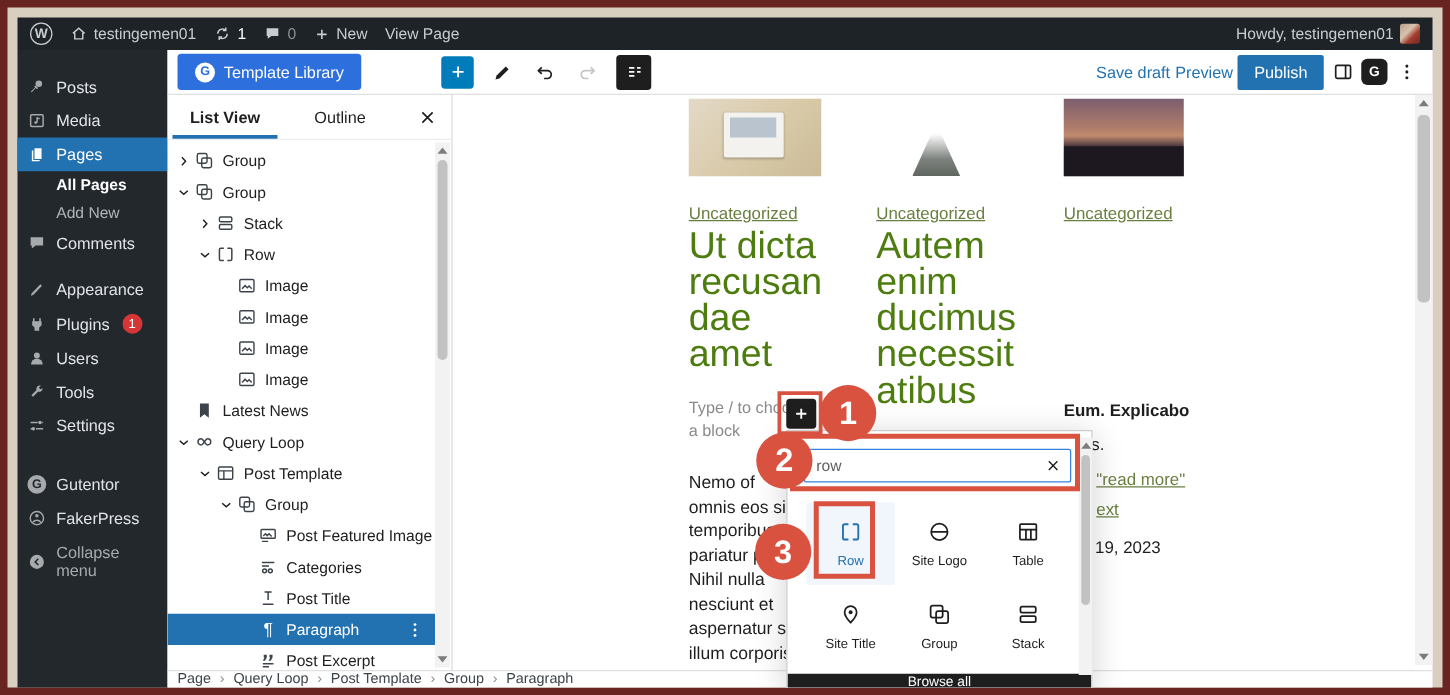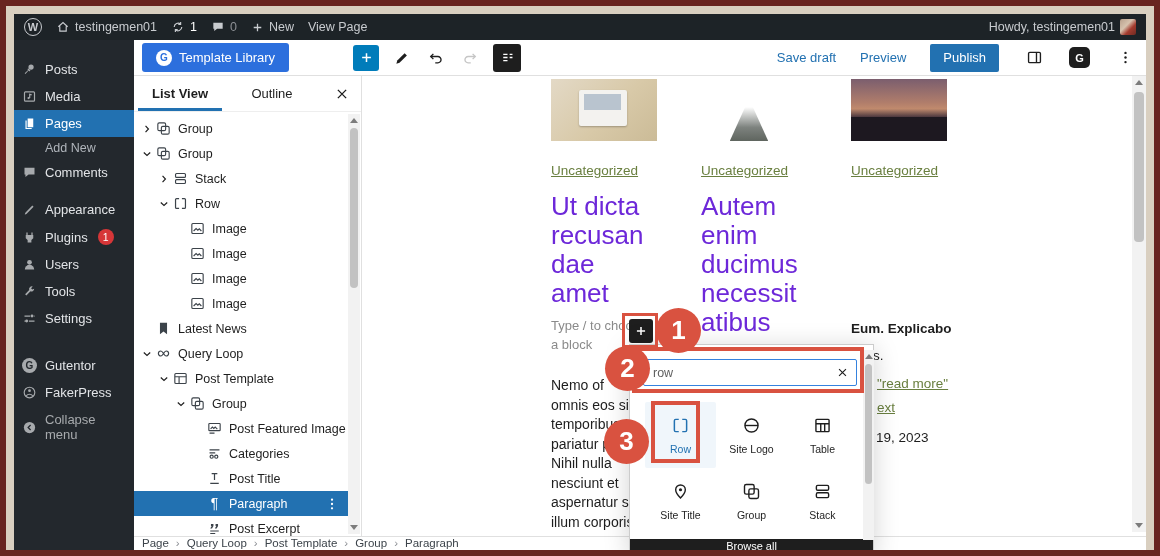--- a/index.html
+++ b/index.html
@@ -32,21 +32,21 @@
 
   
   .edheader { position:absolute; left:128px; top:34px; width:1012px; height:36px; background:#fff; border-bottom:1px solid #e0e0e0; display:flex; align-items:center; justify-content:space-between; padding:0 10px 0 8px; z-index:2; }
   .eh-left { display:flex; align-items:center; gap:12px; }
   .tl-btn { display:flex; align-items:center; gap:7px; background:#2c6fdd; color:#fff; font-size:13px; border:none; border-radius:3px; height:29px; padding:0 14px; cursor:pointer; }
   .tl-badge { width:16px; height:16px; border-radius:50%; background:#fff; color:#2c6fdd; font-size:10px; font-weight:bold; display:flex; align-items:center; justify-content:center; }
   .ins-btn { width:26px; height:26px; margin-left:52px; background:#007cba; border:none; border-radius:3px; color:#fff; cursor:pointer; display:flex; align-items:center; justify-content:center; }
   .tool-ic { width:22px; height:22px; color:#1e1e1e; display:flex; align-items:center; justify-content:center; cursor:pointer; }
   .tool-ic.disabled { color:#c5c5c5; }
   .lv-toggle { width:28px; height:28px; background:#1e1e1e; border-radius:3px; color:#fff; display:flex; align-items:center; justify-content:center; cursor:pointer; }
-  .eh-right { display:flex; align-items:center; gap:24px; }
+  .eh-right { display:flex; align-items:center; gap:4px; }
   .eh-link { color:#2271b1; font-size:13px; cursor:pointer; }
   .publish-btn { background:#2271b1; color:#fff; border:none; border-radius:2px; font-size:13px; height:28px; padding:0 13px; cursor:pointer; }
   .gut-dark { width:21px; height:21px; border-radius:5px; background:#1e1e1e; color:#fff; font-size:11px; font-weight:bold; display:flex; align-items:center; justify-content:center; }
 
   
   .listview { position:absolute; left:128px; top:70px; width:228px; height:460px; background:#fff; border-right:1px solid #e0e0e0; overflow:hidden; z-index:2; }
   .lv-tabs { display:flex; align-items:center; height:36px; border-bottom:1px solid #eee; }
   .lv-tab { flex:0 0 92px; text-align:center; font-size:13px; color:#1e1e1e; height:100%; line-height:36px; cursor:pointer; position:relative; }
   .lv-tab.active { font-weight:bold; }
   .lv-tab.active::after { content:""; position:absolute; left:4px; right:4px; bottom:0; height:3px; background:#2271b1; }
@@ -83,21 +83,21 @@
   .col1 { left:189px; width:106px; } .col2 { left:339px; width:96px; } .col3 { left:489px; width:96px; }
   .fimg { width:100%; height:62px; cursor:pointer; position:relative; overflow:hidden; }
   .img-desk { background:linear-gradient(135deg,#e3d9c6 0%,#d8c9a8 55%,#cbbb97 100%); }
   .img-desk .laptop { position:absolute; left:26%; top:18%; width:46%; height:58%; background:#f3f2ef; border-radius:2px; box-shadow:0 1px 2px rgba(0,0,0,.25); }
   .img-desk .laptop::after { content:""; position:absolute; left:12%; top:10%; width:76%; height:45%; background:#b9c4cf; }
   .img-fog { background:linear-gradient(180deg,#b6bабе 0%,#b3b7b8 45%,#9aa09f 100%); }
   .img-fog .pier { position:absolute; left:30%; bottom:0; width:40%; height:55%; background:linear-gradient(180deg,rgba(110,115,112,0) 0%,#7d827e 60%,#5f655f 100%); clip-path:polygon(40% 0,60% 0,100% 100%,0 100%); }
   .img-sunset { background:linear-gradient(180deg,#7b5e6e 0%,#b07d6b 38%,#c08a6d 48%,#45333c 62%,#221d25 100%); }
   .img-sunset .deck { position:absolute; left:0; bottom:0; width:100%; height:38%; background:#1d1820; }
   .cat-link { display:inline-block; margin-top:22px; font-size:13.5px; color:#697f3f; text-decoration:underline; cursor:pointer; }
-  .ptitle { margin-top:13px; font-size:26px; line-height:29px; color:#6d28d9; cursor:pointer; }
+  .ptitle { margin-top:2px; font-size:30px; line-height:29px; color:#4d7c0f; cursor:pointer; }
   .ph-block { position:absolute; left:189px; top:240px; width:110px; font-size:13px; line-height:19px; color:#8a8a8a; }
   .para { position:absolute; left:189px; top:300px; width:110px; font-size:14px; line-height:19.5px; color:#1e1e1e; }
   .c3frag { position:absolute; font-size:13.5px; color:#1e1e1e; }
   .c3bold { left:489px; top:245px; font-weight:bold; }
   .gr-link { color:#697f3f; text-decoration:underline; cursor:pointer; }
 
   
   .addblk { position:absolute; left:623px; top:313px; width:24px; height:24px; background:#1e1e1e; border:none; border-radius:3px; color:#fff; display:flex; align-items:center; justify-content:center; cursor:pointer; z-index:4; }
 
   
@@ -187,20 +187,21 @@
           </svg>
         <span>Media</span>
       </div>
       <div class="sitem active">
         <svg class="sico" viewBox="0 0 24 24" fill="none" stroke="currentColor" stroke-width="1.9">
             <path d="M9 4h9v14H9z" fill="currentColor" stroke="none"></path>
             <path d="M6.5 7v13h9"></path>
           </svg>
         <span>Pages</span>
       </div>
+      <div class="ssub current">All Pages</div>
       <div class="ssub">Add New</div>
       <div class="sitem">
         <svg class="sico" viewBox="0 0 24 24" fill="currentColor">
             <path d="M4 4.5h16v10.5H10.5L5.5 19v-4H4z"></path>
           </svg>
         <span>Comments</span>
       </div>
       <div class="sgap"></div>
       <div class="sitem">
         <svg class="sico" viewBox="0 0 24 24" fill="currentColor">

